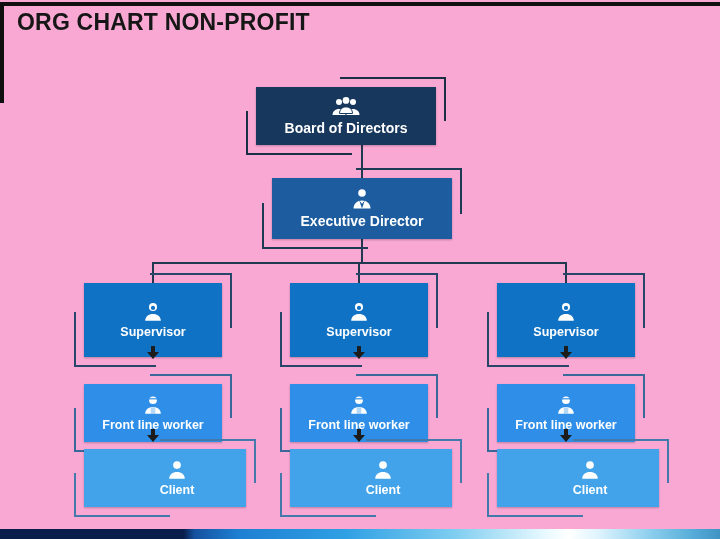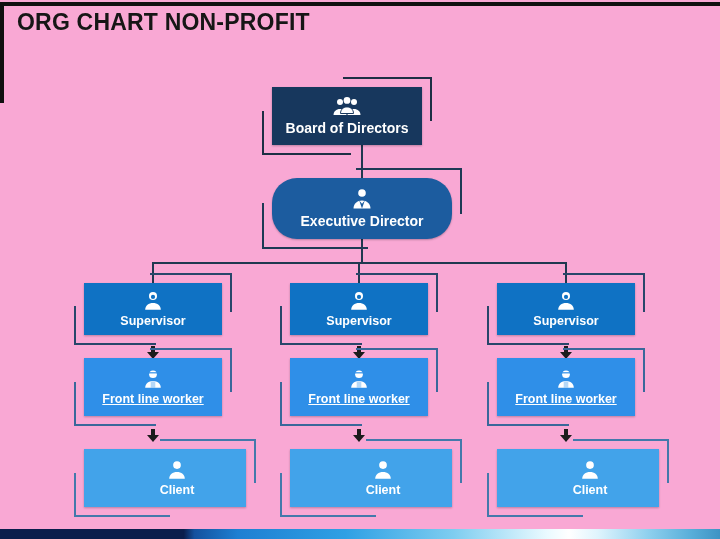--- a/index.html
+++ b/index.html
@@ -15,25 +15,25 @@
   .box{position:absolute;display:flex;flex-direction:column;align-items:center;justify-content:center;
        gap:3px;color:#ffffff;box-shadow:0 1px 2px rgba(0,0,0,.25);}
   .box .lbl{font-weight:bold;line-height:1.1;text-align:center;}
   .lbl-lg{font-size:14px;}
   .lbl-sm{font-size:12.5px;}
 
   .br{position:absolute;pointer-events:none;}
   .br-bl{left:-10px;bottom:-10px;width:58%;height:72%;border-left:2px solid var(--bc);border-bottom:2px solid var(--bc);}
   .br-tr{right:-10px;top:-10px;width:58%;height:72%;border-top:2px solid var(--bc);border-right:2px solid var(--bc);}
 
-  .node-board{left:272px;top:87px;width:150px;height:58px;background:#17375d;--bc:#1d2f44;}
-  .node-exec {left:272px;top:178px;width:180px;height:61px;background:#1c5c9f;border-radius:25px;--bc:#1d3a55;}
-  .row-sup   {top:283px;} .row-work{top:358px;text-decoration:underline;} .row-client{top:449px;}
+  .node-board{left:256px;top:87px;width:180px;height:58px;background:#17375d;--bc:#1d2f44;}
+  .node-exec {left:272px;top:178px;width:180px;height:61px;background:#1c5c9f;--bc:#1d3a55;}
+  .row-sup   {top:283px;} .row-work{top:384px;} .row-client{top:449px;}
   .col-0{left:84px;} .col-1{left:290px;} .col-2{left:497px;}
-  .node-sup   {width:138px;height:52px;background:#0f72c4;--bc:#28466a;}
+  .node-sup   {width:138px;height:74px;background:#0f72c4;--bc:#28466a;}
   .node-work  {width:138px;height:58px;background:#2f8fe8;--bc:#39689a;}
   .node-client{width:138px;height:58px;background:#42a3ea;padding-left:24px;--bc:#4379ab;}
 
   .cline{position:absolute;background:#203850;}
 
   .down-arrow{position:absolute;width:16px;display:flex;flex-direction:column;align-items:center;}
   .down-arrow .stem{width:4px;height:6px;background:#1c1c1c;}
   .down-arrow .head{width:0;height:0;border:6px solid transparent;border-top:7px solid #1c1c1c;border-bottom:0;}
 
   .icon{display:block;}

